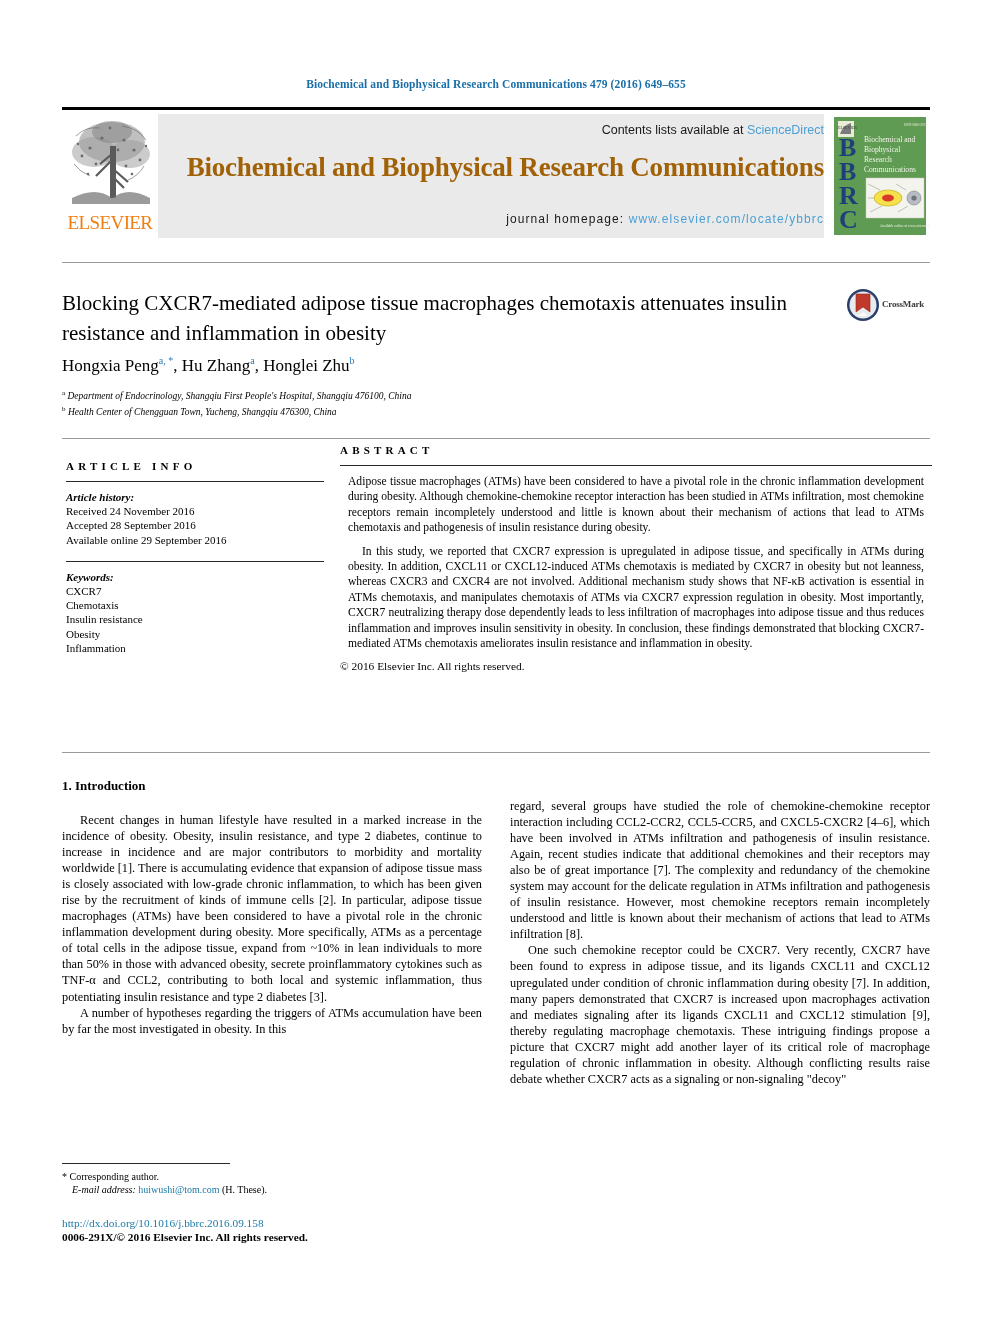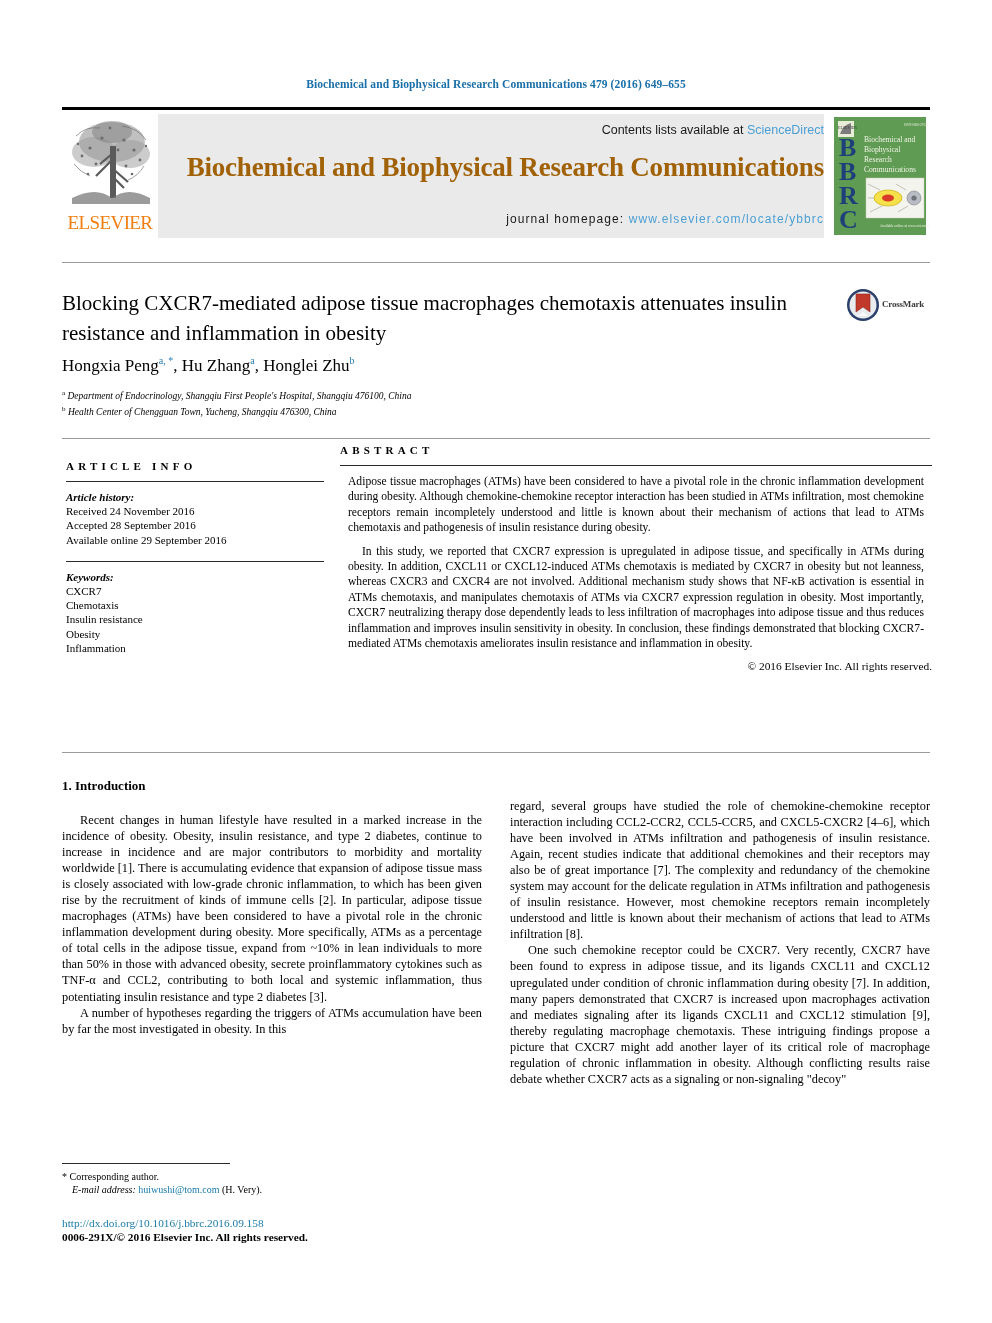--- a/index.html
+++ b/index.html
@@ -203,21 +203,20 @@
   .abstract-body {
     font-family: "Liberation Serif", serif;
     font-size: 11.6px;
     line-height: 15.4px;
     text-align: justify;
     color: #000;
   }
   .abstract-body p { margin: 8px; text-indent: 0; }
   .abstract-body p.indent { text-indent: 14px; }
   .copyright {
-    text-align: right;
     font-family: "Liberation Serif", serif;
     font-size: 11.4px;
     margin-top: 5px;
   }
 
   
   .col-left {
     position: absolute;
     left: 62px; top: 778px;
     width: 420px;
@@ -445,21 +444,21 @@
 
   <div class="footnote-rule"></div>
   <div class="footnote">
     <div>
       <span class="star">*</span>
       <span>Corresponding author.</span>
     </div>
     <div style="padding-left:10px">
       <span class="em">E-mail address:</span>
       <a href="#">huiwushi@tom.com</a>
-      <span>(H. Very).</span>
+      <span>(H. These).</span>
     </div>
   </div>
 
   <div class="doi-block">
     <a href="#">http://dx.doi.org/10.1016/j.bbrc.2016.09.158</a>
     <div class="issn">0006-291X/© 2016 Elsevier Inc. All rights reserved.</div>
   </div>
 
 </div>
 

